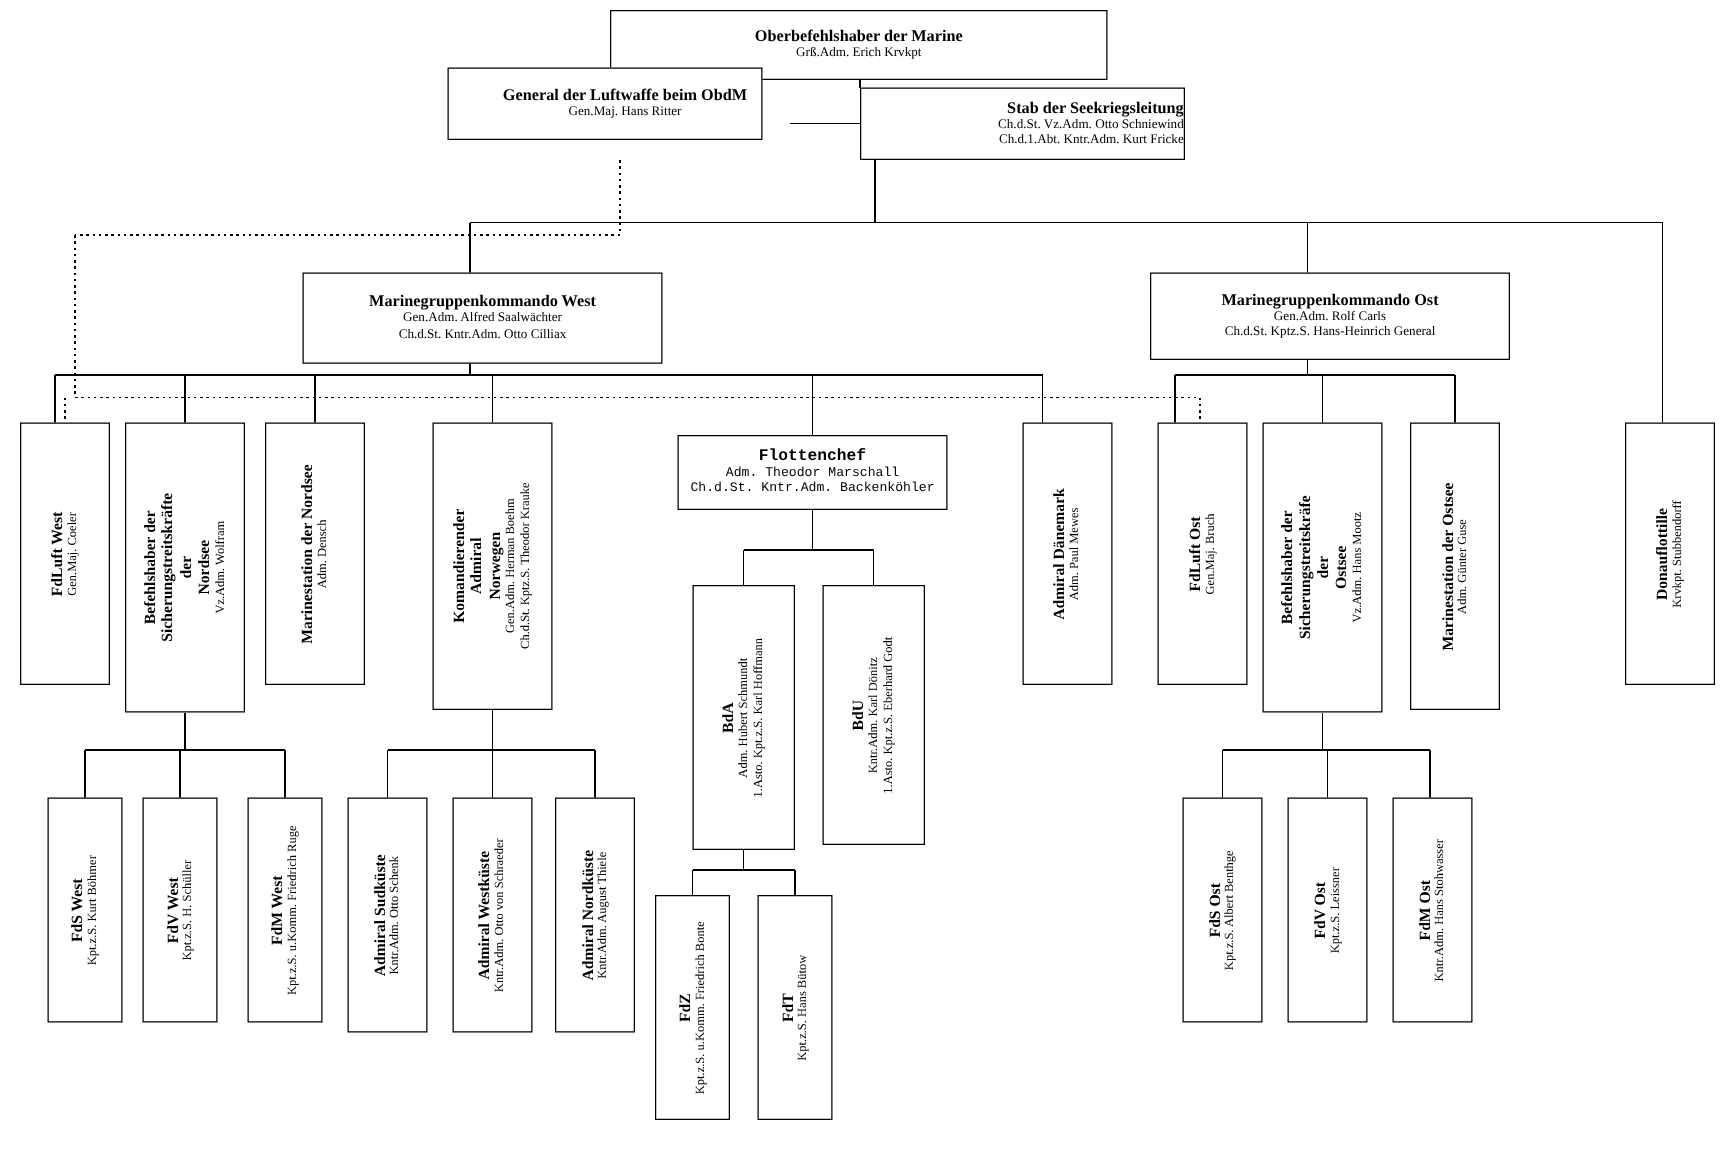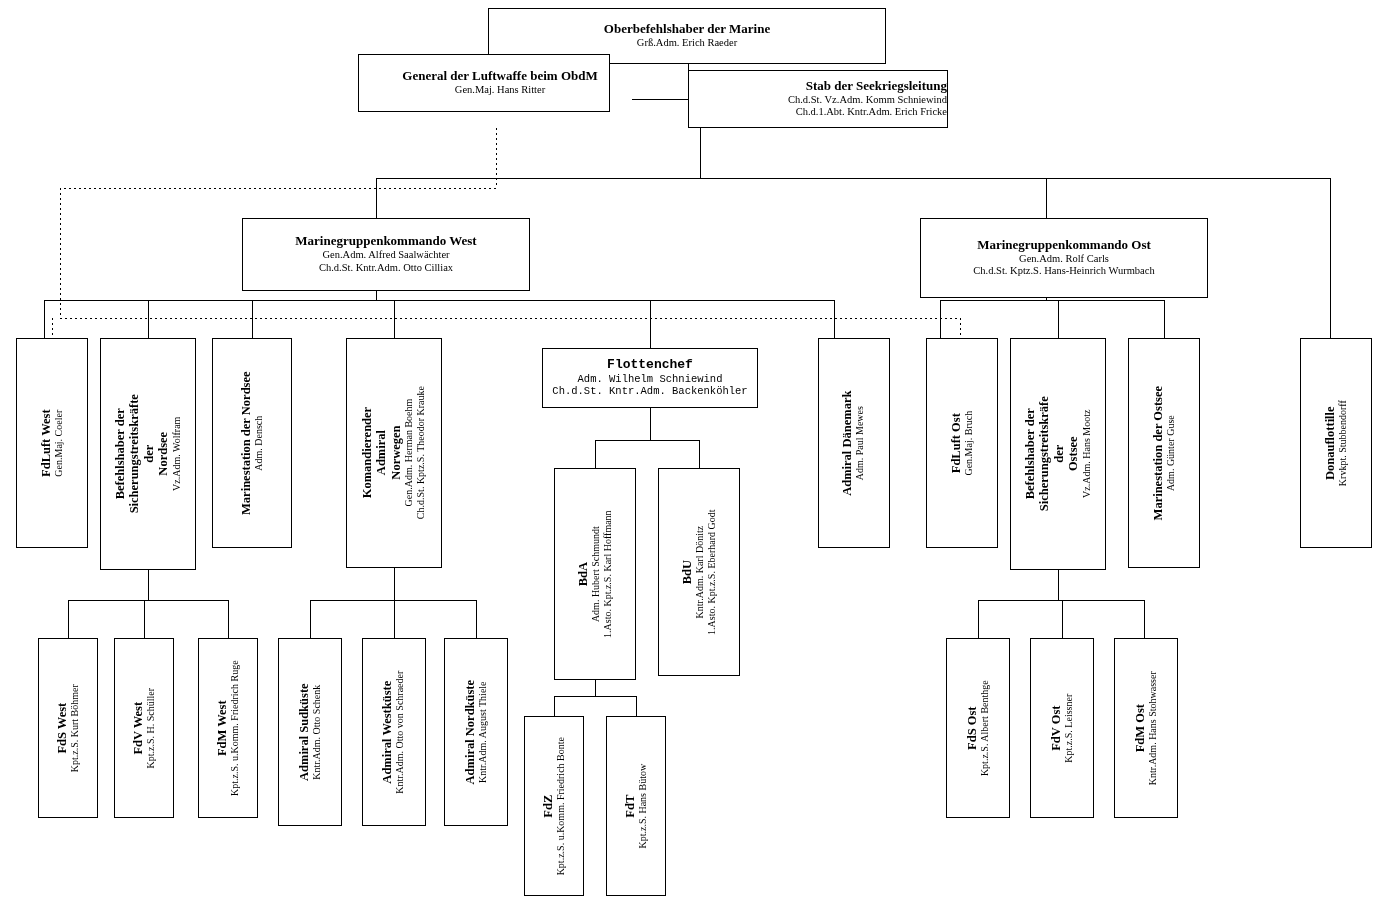--- a/index.html
+++ b/index.html
@@ -134,49 +134,49 @@
       <line x1="1058" y1="570" x2="1058" y2="600"></line>
       <line x1="978" y1="600" x2="1144" y2="600"></line>
       <line x1="978" y1="600" x2="978" y2="638"></line>
       <line x1="1062" y1="600" x2="1062" y2="638"></line>
       <line x1="1144" y1="600" x2="1144" y2="638"></line>
     </g>
   </svg>
 
   <div class="node" style="left:488px;top:8px;width:398px;height:56px;">
     <div class="title">Oberbefehlshaber der Marine</div>
-    <div class="sub">Grß.Adm. Erich Raeder</div>
+    <div class="sub">Grß.Adm. Erich Krvkpt</div>
   </div>
 
   <div class="node" style="left:358px;top:54px;width:252px;height:58px;padding-left:32px;">
     <div class="title">General der Luftwaffe beim ObdM</div>
     <div class="sub">Gen.Maj. Hans Ritter</div>
   </div>
 
   <div class="node" style="left:688px;top:70px;width:260px;height:58px;align-items:flex-end;">
     <div class="title">Stab der Seekriegsleitung</div>
-    <div class="sub">Ch.d.St. Vz.Adm. Komm Schniewind</div>
-    <div class="sub">Ch.d.1.Abt. Kntr.Adm. Erich Fricke</div>
+    <div class="sub">Ch.d.St. Vz.Adm. Otto Schniewind</div>
+    <div class="sub">Ch.d.1.Abt. Kntr.Adm. Kurt Fricke</div>
   </div>
 
   <div class="node" style="left:242px;top:218px;width:288px;height:73px;">
     <div class="title">Marinegruppenkommando West</div>
     <div class="sub">Gen.Adm. Alfred Saalwächter</div>
     <div class="sub">Ch.d.St. Kntr.Adm. Otto Cilliax</div>
   </div>
 
-  <div class="node" style="left:920px;top:218px;width:288px;height:80px;">
+  <div class="node" style="left:920px;top:218px;width:288px;height:70px;">
     <div class="title">Marinegruppenkommando Ost</div>
     <div class="sub">Gen.Adm. Rolf Carls</div>
-    <div class="sub">Ch.d.St. Kptz.S. Hans-Heinrich Wurmbach</div>
+    <div class="sub">Ch.d.St. Kptz.S. Hans-Heinrich General</div>
   </div>
 
   <div class="node" style="left:542px;top:348px;width:216px;height:60px;font-family:Liberation Mono, monospace;">
     <div class="title">Flottenchef</div>
-    <div class="sub">Adm. Wilhelm Schniewind</div>
+    <div class="sub">Adm. Theodor Marschall</div>
     <div class="sub">Ch.d.St. Kntr.Adm. Backenköhler</div>
   </div>
 
   <div class="node vert" style="left:16px;top:338px;width:72px;height:210px;">
     <div class="inner">
       <div class="title">FdLuft West</div>
       <div class="sub">Gen.Maj. Coeler</div>
     </div>
   </div>
 

